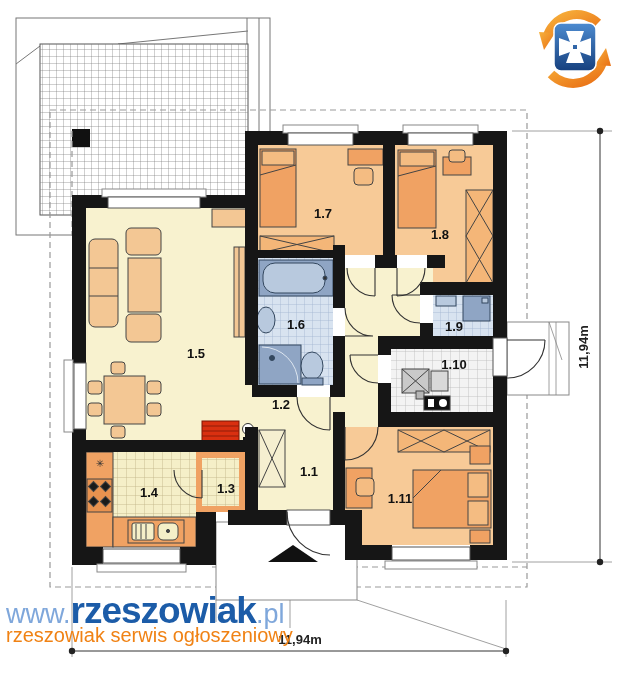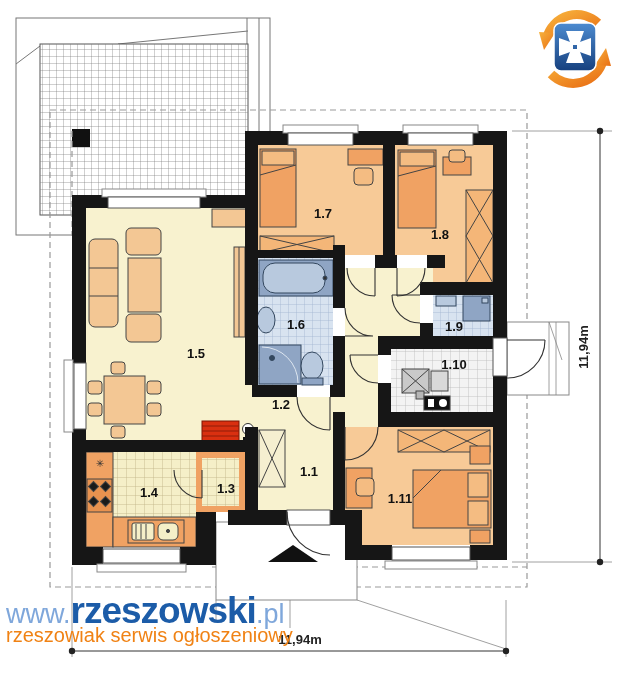--- a/index.html
+++ b/index.html
@@ -351,19 +351,19 @@
       <polygon points="37,41 45,41 50,55 32,55"></polygon>
       <polygon points="39,35 39,43 25,48 25,30"></polygon>
       <polygon points="43,35 57,30 57,48 43,43"></polygon>
     </g>
   </g>
 </svg>
 
 <div class="wm">
   <div class="wm-line1">
     <span class="wm-www">www.</span>
-        <span class="wm-brand">rzeszowski</span>
+        <span class="wm-brand">rzeszowiak</span>
         <span class="wm-tld">.pl</span>
   </div>
   <div class="wm-tagline">rzeszowiak serwis ogłoszeniowy</div>
 </div>
 
 </div>
 
 </body></html>

